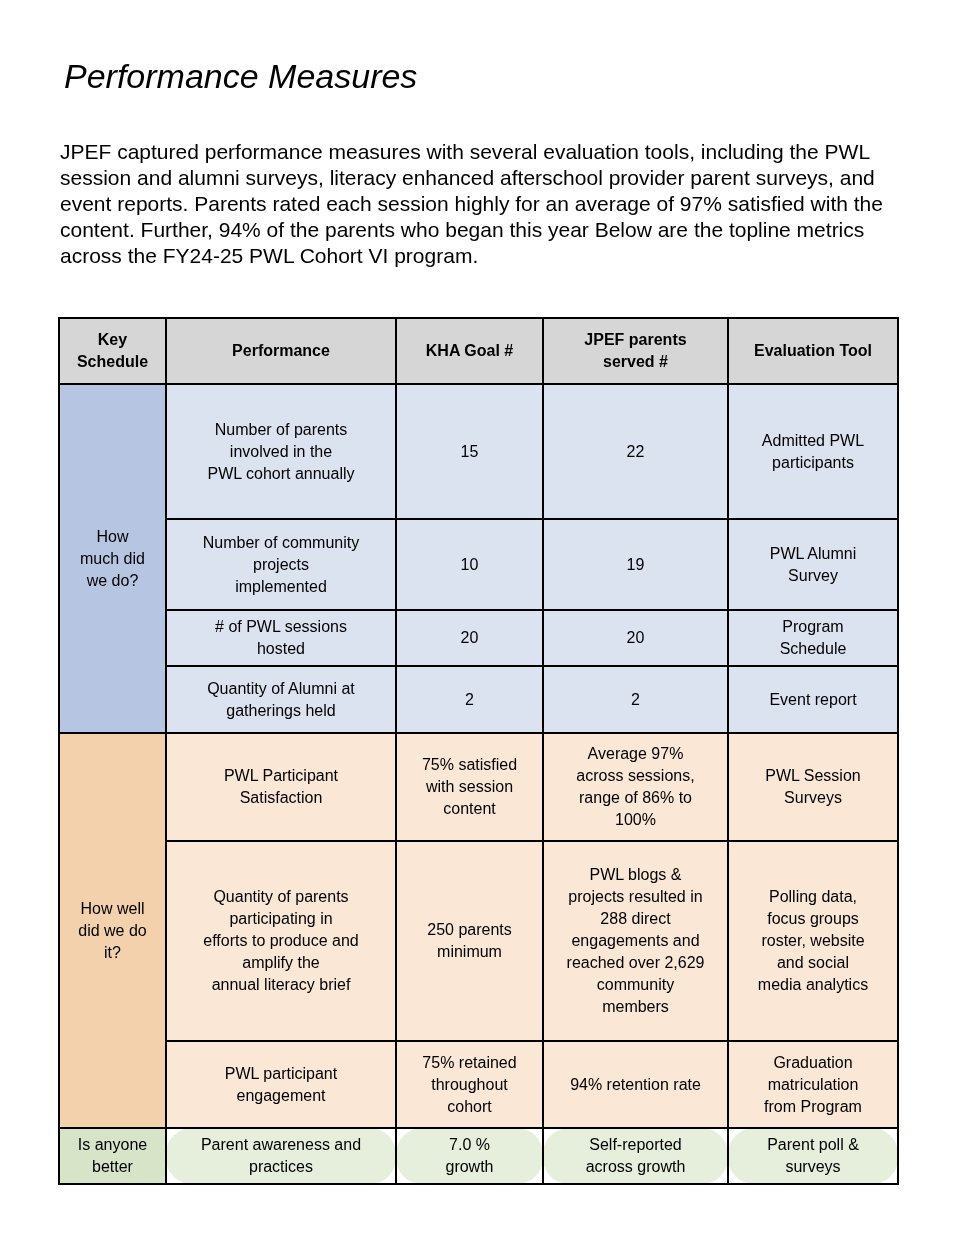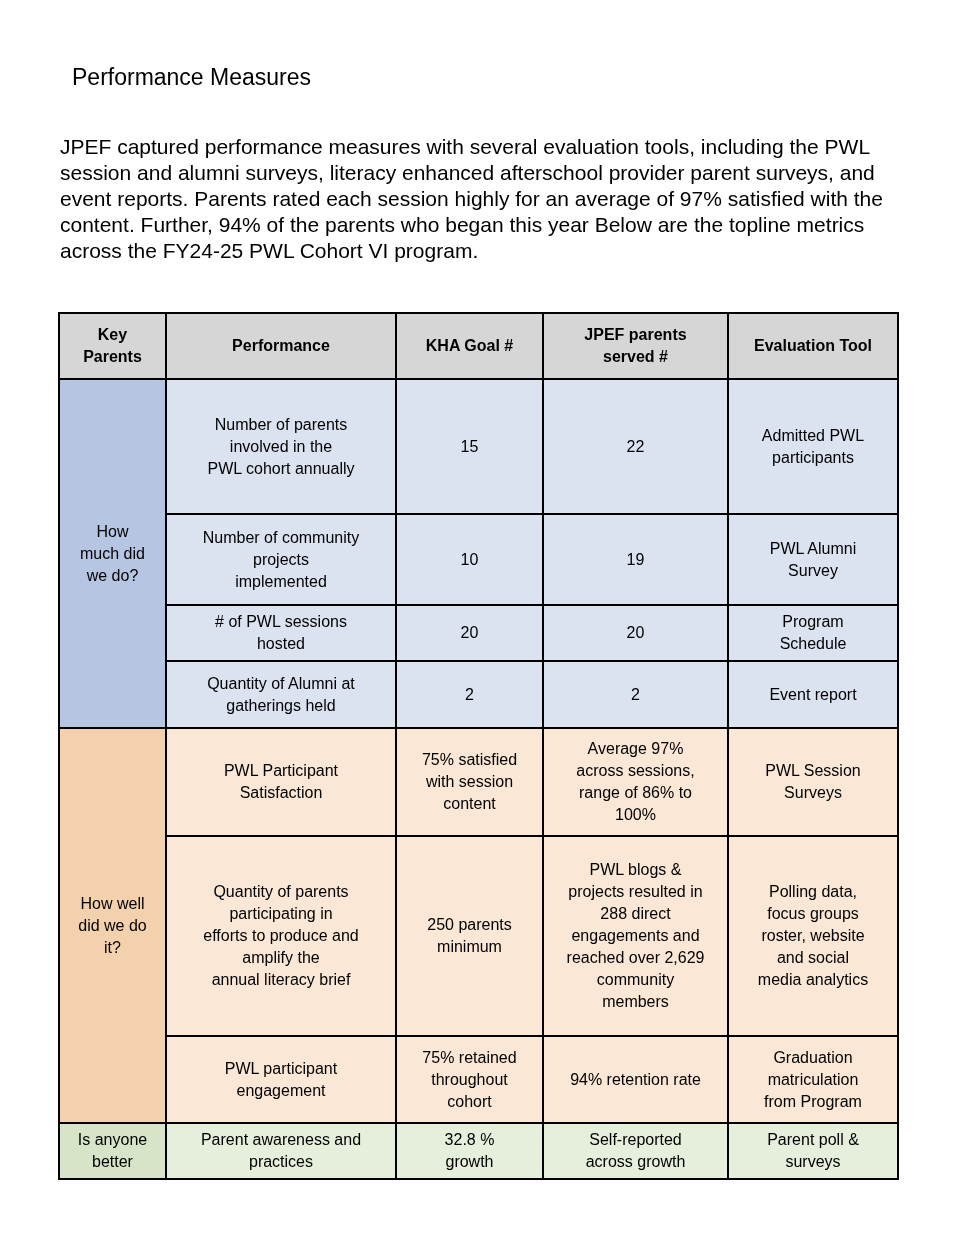--- a/index.html
+++ b/index.html
@@ -12,26 +12,27 @@
   .page {
     position: relative;
     width: 956px;
     height: 1247px;
     box-sizing: border-box;
     padding: 52px 58px 0 58px;
     background: var(--page-bg, #ffffff);
     overflow: hidden;
   }
   .doc-title {
-    font-size: 23px;
+    font-size: 34px;
     font-weight: 400;
     line-height: 1.18;
-    margin: 12px;
+    margin: 4px;
     padding-left: 2px;
     color: var(--text, #000000);
+    font-style: italic;
   }
   .intro {
     font-size: 21px;
     line-height: 26px;
     margin: 43px 0 0 2px;
     width: 836px;
   }
   table.perf {
     border-collapse: collapse;
     table-layout: fixed;
@@ -53,21 +54,21 @@
   }
   table.perf th {
     background: var(--header-bg, #d6d6d6);
     font-weight: bold;
   }
   .k-blue   { background: var(--blue-key-bg,   #b6c5e2); }
   .c-blue   { background: var(--blue-cell-bg,  #dce3f0); }
   .k-orange { background: var(--orange-key-bg, #f3d1ac); }
   .c-orange { background: var(--orange-cell-bg,#fae7d6); }
   .k-green  { background: var(--green-key-bg,  #d7e4c8); }
-  .c-green  { background: var(--green-cell-bg, #e6eedc); }
+  .c-green  { background: var(--green-cell-bg, #e6eedc); border-radius: 26px; }
   .va-top { vertical-align: top; padding-top: 9px; }
 </style>
 </head>
 <body>
 
 <div class="page">
 
   <h1 class="doc-title">Performance Measures</h1>
 
   <p class="intro">JPEF captured performance measures with several evaluation tools, including the PWL session and alumni surveys, literacy enhanced afterschool provider parent surveys, and event reports. Parents rated each session highly for an average of 97% satisfied with the content. Further, 94% of the parents who began this year Below are the topline metrics across the FY24-25 PWL Cohort VI program.</p>
@@ -76,21 +77,21 @@
     <colgroup>
       <col style="width:107px">
       <col style="width:230px">
       <col style="width:147px">
       <col style="width:185px">
       <col style="width:170px">
     </colgroup>
     <thead>
       <tr style="height:66px">
         <th>Key
-Parents</th>
+Schedule</th>
         <th>Performance</th>
         <th>KHA Goal #</th>
         <th>JPEF parents
 served #</th>
         <th>Evaluation Tool</th>
       </tr>
     </thead>
     <tbody>
 
       <tr style="height:135px">
@@ -177,21 +178,21 @@
         <td class="c-orange">Graduation
 matriculation
 from Program</td>
       </tr>
 
       <tr style="height:53px">
         <td class="k-green">Is anyone
 better</td>
         <td class="c-green">Parent awareness and
 practices</td>
-        <td class="c-green">32.8 %
+        <td class="c-green">7.0 %
 growth</td>
         <td class="c-green">Self-reported
 across growth</td>
         <td class="c-green">Parent poll &amp;
 surveys</td>
       </tr>
     </tbody>
   </table>
 
 </div>

